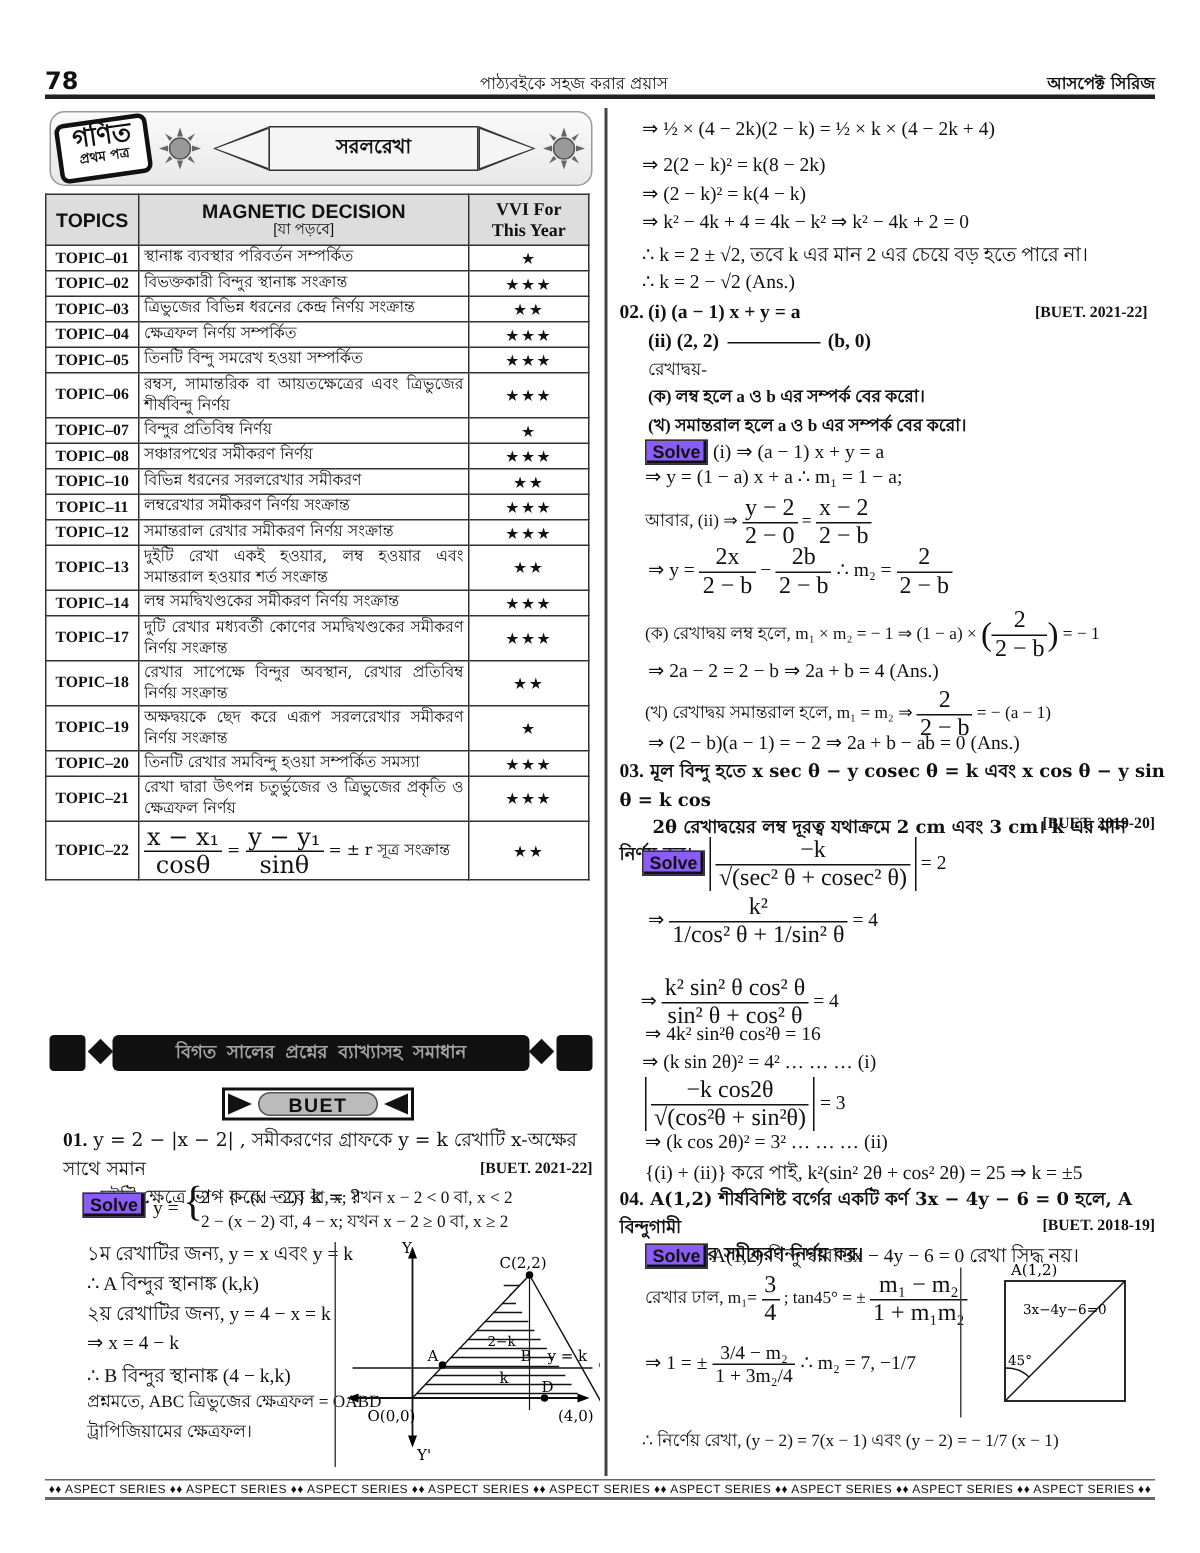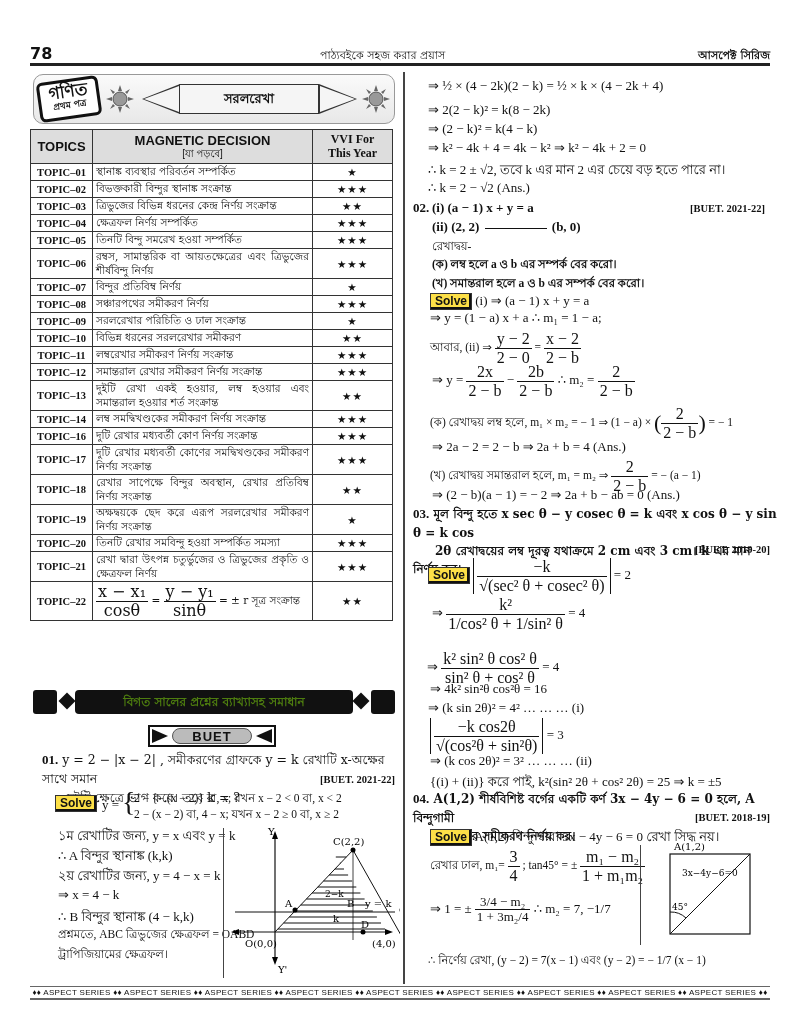--- a/index.html
+++ b/index.html
@@ -38,32 +38,32 @@
   td.t-desc { text-align: justify; line-height: 1.25; }
   td.t-stars { text-align: center; font-size: 9px; letter-spacing: 1px; }
   tr.r1 td { height: 17px; }
   tr.r2 td { height: 30px; }
   tr.r3 td { height: 33px; }
 
   
   .sec-banner { position: absolute; left: 33px; top: 690px; width: 362px; height: 24px; }
   .sec-box { position: absolute; top: 0; width: 24px; height: 24px; background: #111; border-radius: 3px; }
   .sec-diamond { position: absolute; top: 5px; width: 12px; height: 12px; background: #111; transform: rotate(45deg); }
-  .sec-main { position: absolute; left: 42px; top: 0; width: 278px; height: 24px; background: #111; color: #4d7c0f; border-radius: 4px; text-align: center; font-size: 12px; font-weight: bold; line-height: 24px; }
+  .sec-main { position: absolute; left: 42px; top: 0; width: 278px; height: 24px; background: #111; color: #a3a3a3; border-radius: 4px; text-align: center; font-size: 12px; font-weight: bold; line-height: 24px; font-family: Liberation Mono, monospace; }
 
   .buet-tag { position: absolute; left: 148px; top: 725px; width: 128px; height: 22px; border: 2px solid #111; background: #fff; }
   .buet-tag .pill { position: absolute; left: 22px; top: 1px; width: 80px; height: 16px; border-radius: 8px; background: #bbb; border: 1px solid #555; text-align: center; font-family: "Liberation Sans", sans-serif; font-weight: bold; font-size: 13px; line-height: 15px; letter-spacing: 1px; }
   .buet-tag .tri-l { position: absolute; left: 2px; top: 2px; border-top: 7px solid transparent; border-bottom: 7px solid transparent; border-left: 16px solid #111; }
   .buet-tag .tri-r { position: absolute; right: 2px; top: 2px; border-top: 7px solid transparent; border-bottom: 7px solid transparent; border-right: 16px solid #111; }
 
   
   .q { position: absolute; font-size: 12.5px; line-height: 1.5; }
   .qnum { font-family: "Liberation Serif", serif; font-weight: bold; font-size: 13px; }
   .qsrc { position: absolute; font-family: "Liberation Serif", serif; font-weight: bold; font-size: 10.5px; }
-  .solve { display: inline-block; border: 1px solid #333; background: #fde047; box-shadow: -2px -2px 0 #111 inset; font-family: "Liberation Sans", sans-serif; font-weight: bold; font-size: 12px; padding: 0 4px; line-height: 15px; }
+  .solve { display: inline-block; border: 1px solid #333; background: #8b5cf6; box-shadow: -2px -2px 0 #111 inset; font-family: "Liberation Sans", sans-serif; font-weight: bold; font-size: 12px; padding: 0 4px; line-height: 15px; }
   .line { position: absolute; font-family: "Liberation Serif", serif; font-size: 13px; white-space: nowrap; }
   .small { font-size: 11.5px; }
   .bold { font-weight: bold; }
 
   .frac { display: inline-block; vertical-align: middle; text-align: center; font-size: 16px; line-height: 1.1; }
   .frac .nu { display: block; border-bottom: 1px solid #111; padding: 0 2px; }
   .frac .de { display: block; padding: 0 2px; }
 
   .inner-div { position: absolute; width: 1px; background: #444; }
 
@@ -165,25 +165,20 @@
         <td class="t-id">TOPIC–07</td>
         <td class="t-desc">বিন্দুর প্রতিবিম্ব নির্ণয়</td>
         <td class="t-stars">★</td>
       </tr>
       <tr class="r1">
         <td class="t-id">TOPIC–08</td>
         <td class="t-desc">সঞ্চারপথের সমীকরণ নির্ণয়</td>
         <td class="t-stars">★★★</td>
       </tr>
       <tr class="r1">
-        <td class="t-id">TOPIC–09</td>
-        <td class="t-desc">সরলরেখার পরিচিতি ও ঢাল সংক্রান্ত</td>
-        <td class="t-stars">★</td>
-      </tr>
-      <tr class="r1">
         <td class="t-id">TOPIC–10</td>
         <td class="t-desc">বিভিন্ন ধরনের সরলরেখার সমীকরণ</td>
         <td class="t-stars">★★</td>
       </tr>
       <tr class="r1">
         <td class="t-id">TOPIC–11</td>
         <td class="t-desc">লম্বরেখার সমীকরণ নির্ণয় সংক্রান্ত</td>
         <td class="t-stars">★★★</td>
       </tr>
       <tr class="r1">
@@ -192,25 +187,20 @@
         <td class="t-stars">★★★</td>
       </tr>
       <tr class="r2">
         <td class="t-id">TOPIC–13</td>
         <td class="t-desc">দুইটি রেখা একই হওয়ার, লম্ব হওয়ার এবং সমান্তরাল হওয়ার শর্ত সংক্রান্ত</td>
         <td class="t-stars">★★</td>
       </tr>
       <tr class="r1">
         <td class="t-id">TOPIC–14</td>
         <td class="t-desc">লম্ব সমদ্বিখণ্ডকের সমীকরণ নির্ণয় সংক্রান্ত</td>
-        <td class="t-stars">★★★</td>
-      </tr>
-      <tr class="r1">
-        <td class="t-id">TOPIC–16</td>
-        <td class="t-desc">দুটি রেখার মধ্যবর্তী কোণ নির্ণয় সংক্রান্ত</td>
         <td class="t-stars">★★★</td>
       </tr>
       <tr class="r2">
         <td class="t-id">TOPIC–17</td>
         <td class="t-desc">দুটি রেখার মধ্যবর্তী কোণের সমদ্বিখণ্ডকের সমীকরণ নির্ণয় সংক্রান্ত</td>
         <td class="t-stars">★★★</td>
       </tr>
       <tr class="r2">
         <td class="t-id">TOPIC–18</td>
         <td class="t-desc">রেখার সাপেক্ষে বিন্দুর অবস্থান, রেখার প্রতিবিম্ব নির্ণয় সংক্রান্ত</td>

